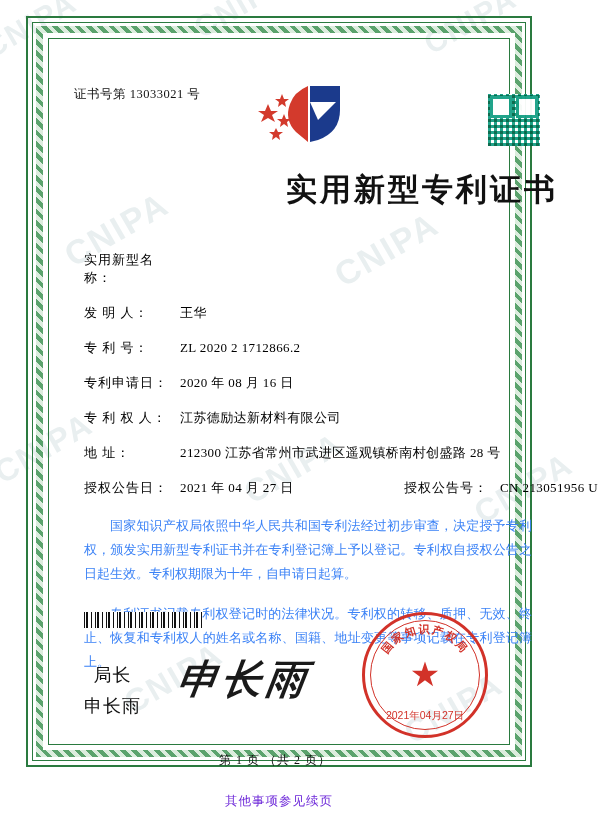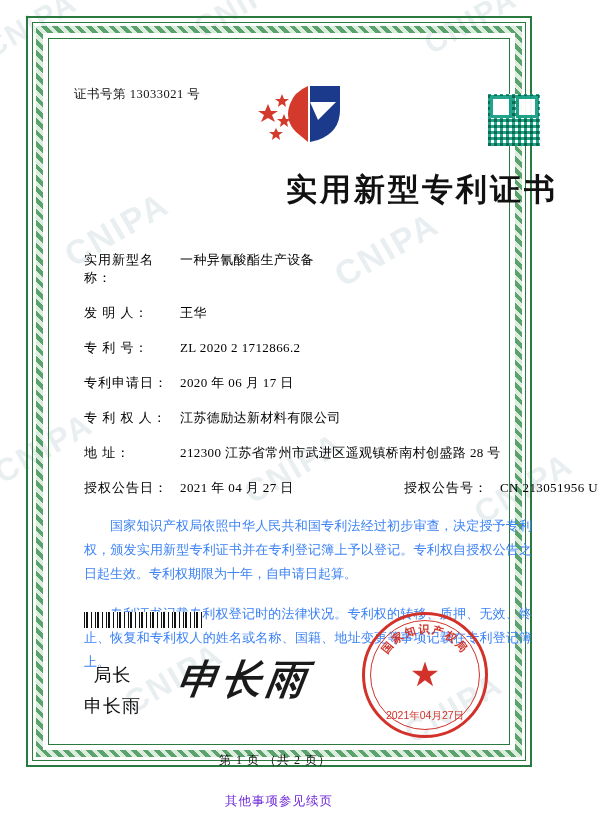--- a/index.html
+++ b/index.html
@@ -189,36 +189,35 @@
         </g>
       </svg>
     </div>
 
     <div class="title">实用新型专利证书</div>
 
     <div class="fields">
 
       <div class="frow">
         <div class="flabel">实用新型名称：</div>
-        <div class="fvalue">一种异氰酸酯生产设备</div>
       </div>
 
       <div class="frow">
         <div class="flabel">发 明 人：</div>
         <div class="fvalue">王华</div>
       </div>
 
       <div class="frow">
         <div class="flabel">专 利 号：</div>
         <div class="fvalue">ZL 2020 2 1712866.2</div>
       </div>
 
       <div class="frow">
         <div class="flabel">专利申请日：</div>
-        <div class="fvalue">2020 年 06 月 17 日</div>
+        <div class="fvalue">2020 年 08 月 16 日</div>
       </div>
 
       <div class="frow">
         <div class="flabel">专 利 权 人：</div>
         <div class="fvalue">江苏德励达新材料有限公司</div>
       </div>
 
       <div class="frow">
         <div class="flabel">地      址：</div>
         <div class="fvalue">212300 江苏省常州市武进区遥观镇桥南村创盛路 28 号</div>

